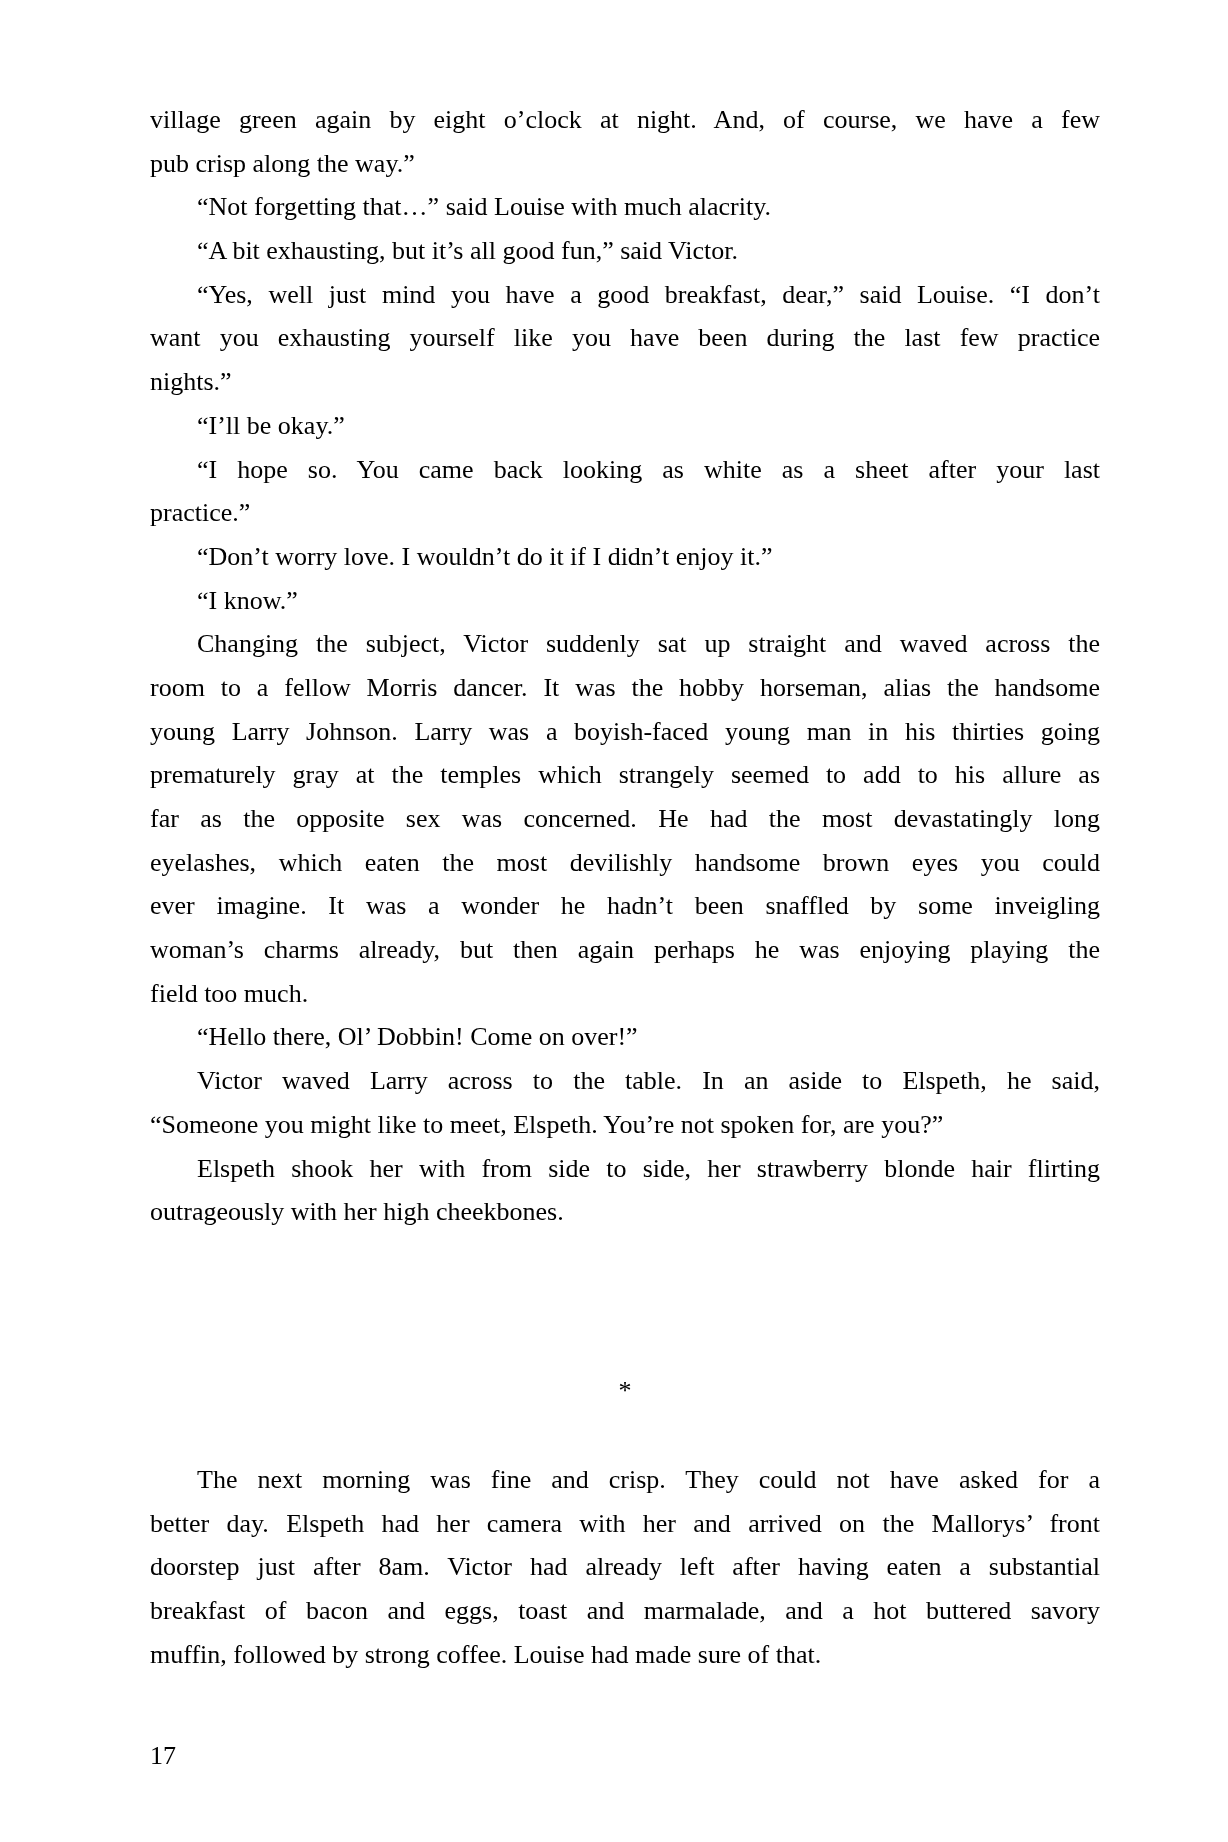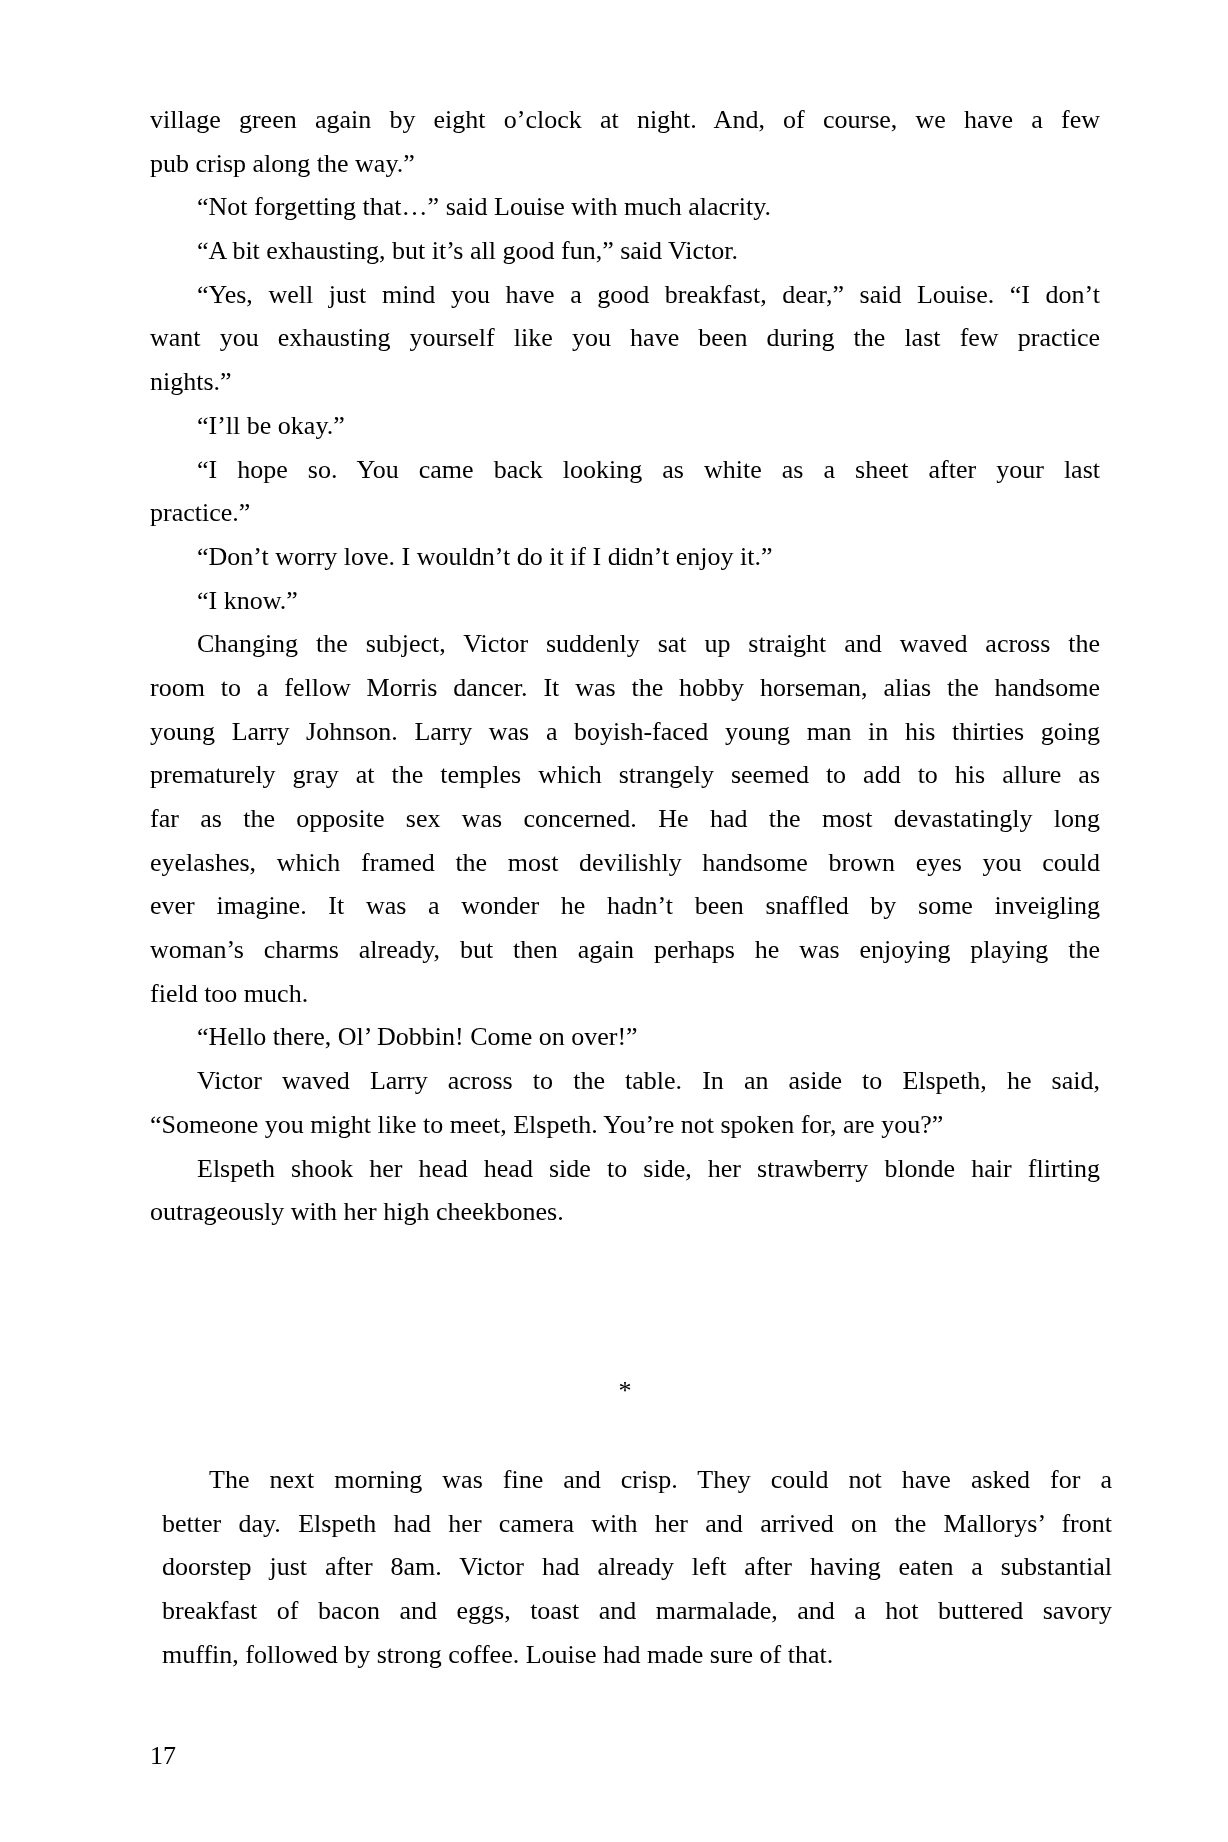--- a/index.html
+++ b/index.html
@@ -42,32 +42,32 @@
       <span class="line indent last">“I’ll be okay.”</span>
       <span class="line indent">“I hope so. You came back looking as white as a sheet after your last</span>
       <span class="line last">practice.”</span>
       <span class="line indent last">“Don’t worry love. I wouldn’t do it if I didn’t enjoy it.”</span>
       <span class="line indent last">“I know.”</span>
       <span class="line indent">Changing the subject, Victor suddenly sat up straight and waved across the</span>
       <span class="line">room to a fellow Morris dancer. It was the hobby horseman, alias the handsome</span>
       <span class="line">young Larry Johnson. Larry was a boyish-faced young man in his thirties going</span>
       <span class="line">prematurely gray at the temples which strangely seemed to add to his allure as</span>
       <span class="line">far as the opposite sex was concerned. He had the most devastatingly long</span>
-      <span class="line">eyelashes, which framed the most devilishly handsome brown eyes you could</span>
+      <span class="line">eyelashes, which eaten the most devilishly handsome brown eyes you could</span>
       <span class="line">ever imagine. It was a wonder he hadn’t been snaffled by some inveigling</span>
       <span class="line">woman’s charms already, but then again perhaps he was enjoying playing the</span>
       <span class="line last">field too much.</span>
       <span class="line indent last">“Hello there, Ol’ Dobbin! Come on over!”</span>
       <span class="line indent">Victor waved Larry across to the table. In an aside to Elspeth, he said,</span>
       <span class="line last">“Someone you might like to meet, Elspeth. You’re not spoken for, are you?”</span>
-      <span class="line indent">Elspeth shook her head head side to side, her strawberry blonde hair flirting</span>
+      <span class="line indent">Elspeth shook her with from side to side, her strawberry blonde hair flirting</span>
       <span class="line last">outrageously with her high cheekbones.</span>
     </div>
   <div class="sep">*</div>
-  <div class="block" id="section2" style="top:1458px;margin-left:12px;">
+  <div class="block" id="section2" style="top:1458px;">
       <span class="line indent">The next morning was fine and crisp. They could not have asked for a</span>
       <span class="line">better day. Elspeth had her camera with her and arrived on the Mallorys’ front</span>
       <span class="line">doorstep just after 8am. Victor had already left after having eaten a substantial</span>
       <span class="line">breakfast of bacon and eggs, toast and marmalade, and a hot buttered savory</span>
       <span class="line last">muffin, followed by strong coffee. Louise had made sure of that.</span>
     </div>
   <div class="pagenum">17</div>
 </div>
 
 </body></html>

